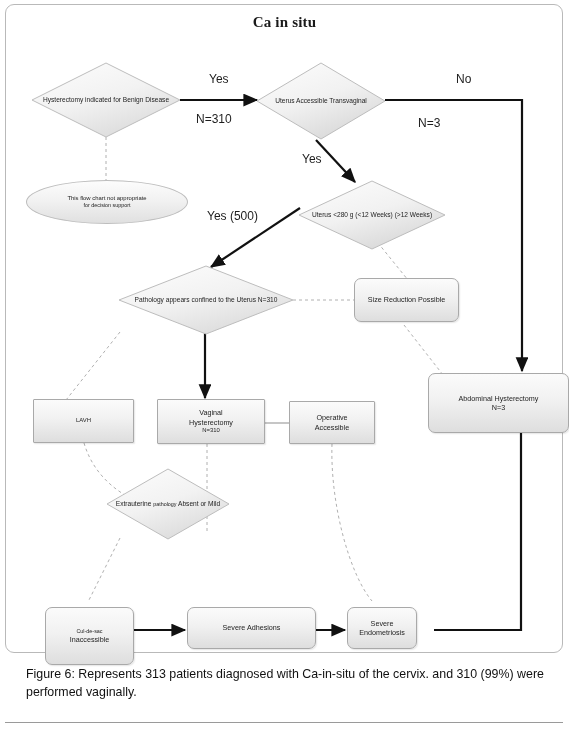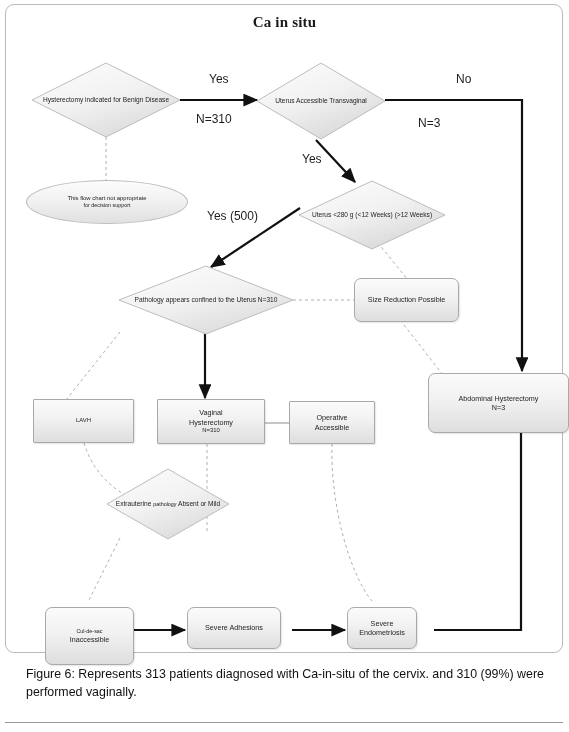--- a/index.html
+++ b/index.html
@@ -279,21 +279,21 @@
     </div>
 </div>
 
 <div class="node box rounded" style="left:45px;top:607px;width:89px;height:58px;">
   <div class="lines">
     <span class="l tiny">Cul-de-sac</span>
     <span class="l">Inaccessible</span>
   </div>
 </div>
 
-<div class="node box rounded" style="left:187px;top:607px;width:94px;height:42px;">
+<div class="node box rounded" style="left:187px;top:607px;width:129px;height:42px;">
   <div class="lines">
     <span class="l">Severe Adhesions</span>
   </div>
 </div>
 
 <div class="node box rounded" style="left:347px;top:607px;width:70px;height:42px;">
   <div class="lines">
     <span class="l">Severe</span>
     <span class="l">Endometriosis</span>
   </div>

